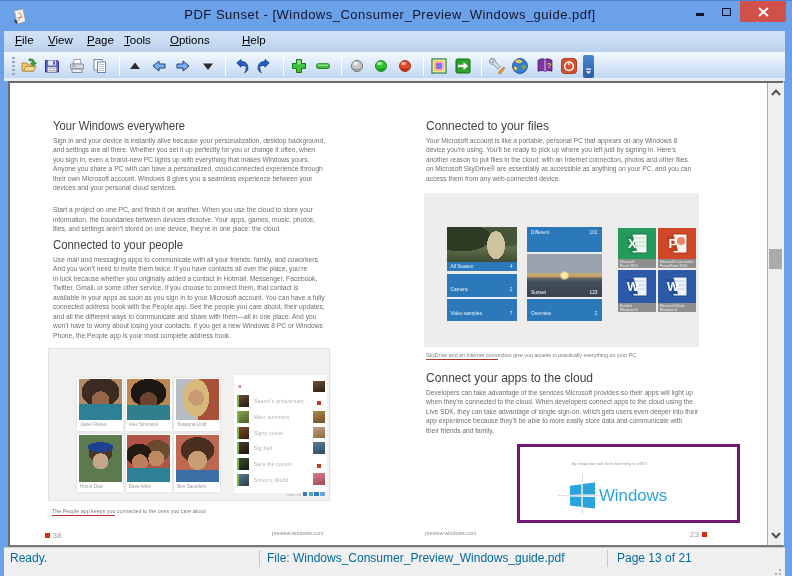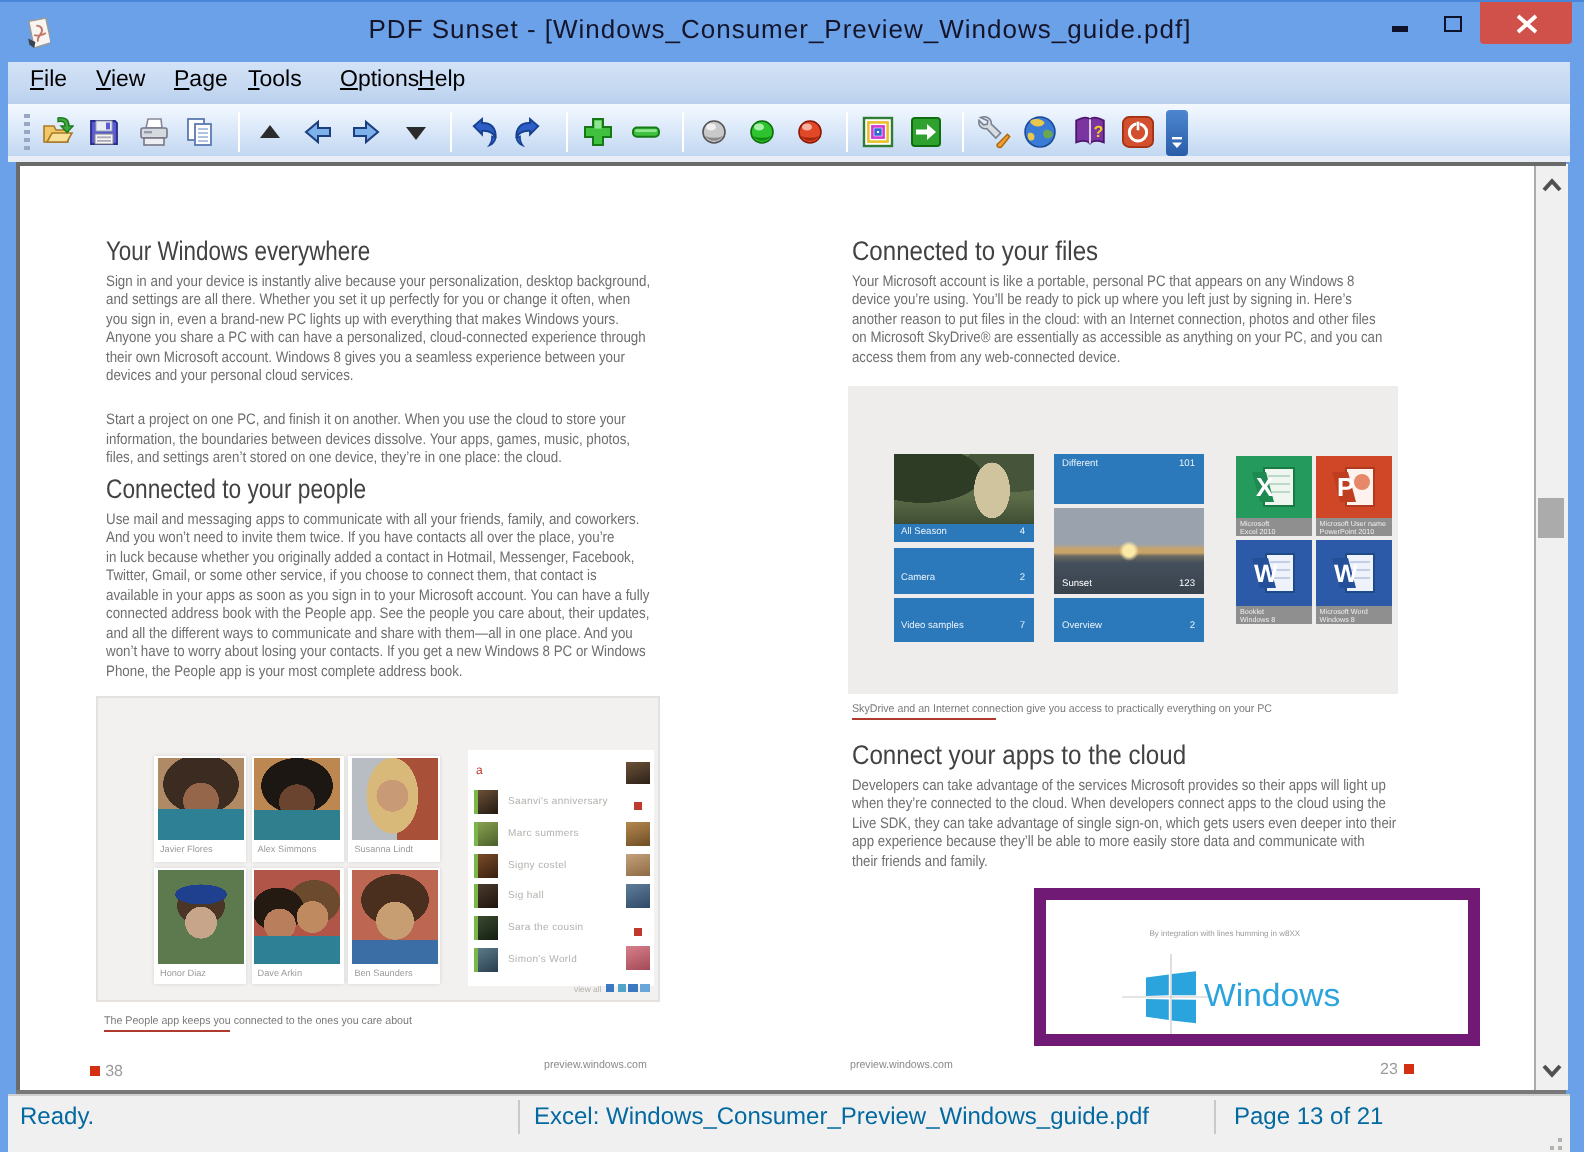--- a/index.html
+++ b/index.html
@@ -70,21 +70,21 @@
       </svg>
     </div>
 </div>
 
 <div id="menubar">
  <span style="left:11px"><u>F</u>ile</span>
  <span style="left:44px"><u>V</u>iew</span>
  <span style="left:83px"><u>P</u>age</span>
  <span style="left:120px"><u>T</u>ools</span>
  <span style="left:166px"><u>O</u>ptions</span>
- <span style="left:205px"><u>H</u>elp</span>
+ <span style="left:238px"><u>H</u>elp</span>
 </div>
 
 <div id="toolbar"></div>
 <div class="grip"></div>
 <div id="icons">
 
 <svg class="ticon" style="left:20.5px" viewBox="0 0 16 16">
       <path d="M1 5 L6 5 L7 7 L13 7 L13 13 L1 13 Z" fill="#f0c868" stroke="#a87b28" stroke-width="0.8"></path>
       <path d="M2.5 13 L5 8.5 L15 8.5 L12.5 13 Z" fill="#fadf96" stroke="#a87b28" stroke-width="0.8"></path>
       <path d="M8 1 C12 0.5 13.5 2 13.5 5 L15.5 5 L12.5 8.2 L9.5 5 L11.5 5 C11.5 3 10.5 2.2 8 2.8 Z" fill="#3faa3f" stroke="#1d7a1d" stroke-width="0.7"></path>
@@ -422,21 +422,21 @@
           <text x="2" y="16" font-size="12.5" font-weight="bold" fill="#fff" font-family="Liberation Sans">W</text>
         </svg>
   <div class="olbl" style="top:34px">Microsoft Word<br>Windows 8</div>
  </div>
 </div>
 <div class="cap" style="left:417.7px;top:269.5px;transform:scaleX(.95)">SkyDrive and an Internet connection give you access to practically everything on your PC</div>
 <div class="abs" style="left:417.7px;top:276.2px;width:72px;height:1.6px;background:#b03a2e"></div>
 <div class="hd" style="left:417.7px;top:287.5px;transform:scaleX(.894)">Connect your apps to the cloud</div>
 <div class="bd" style="left:417.7px;top:305.3px;transform:scaleX(.871)">Developers can take advantage of the services Microsoft provides so their apps will light up<br>when they’re connected to the cloud. When developers connect apps to the cloud using the<br>Live SDK, they can take advantage of single sign-on, which gets users even deeper into their<br>app experience because they’ll be able to more easily store data and communicate with<br>their friends and family.</div>
 
-<div id="winbox" style="position:absolute;left:508.7px;top:361.2px;width:223px;height:79px;background:#fff;border:6px solid #701a75">
+<div id="winbox" style="position:absolute;left:508.7px;top:361.2px;width:223px;height:79px;background:#fff;border:3px solid #701a75">
  <div class="tiny" style="left:52px;top:14.5px;font-size:4px;color:#9a9a9a">By integration with lines humming in w8XX</div>
  <svg class="abs" style="left:38px;top:25.8px" width="116" height="44" viewBox="0 0 116 44">
   <g stroke="#c9c9c9" stroke-width="0.6">
    <line x1="0" y1="23.5" x2="44" y2="23.5"></line>
    <line x1="24.5" y1="2" x2="24.5" y2="42"></line>
   </g>
   <g fill="#2ba3dc">
    <polygon points="12,13.8 23.4,12.2 23.4,22.6 12,23"></polygon>
    <polygon points="24.9,12 37,10.6 37,22.6 24.9,22.6"></polygon>
    <polygon points="12,24.5 23.4,24.7 23.4,35 12,33.4"></polygon>
@@ -455,21 +455,21 @@
     </svg>
  <div id="vthumb"></div>
  <svg class="sbarrow" style="bottom:5px" width="10" height="10" viewBox="0 0 10 10">
       <path d="M1 3 L5 7.4 L9 3" stroke="#505050" stroke-width="2" fill="none"></path>
     </svg>
 </div>
 
 <div id="statusbar">
  <span style="position:absolute;left:6px;top:3px">Ready.</span>
  <div class="ssep" style="left:255px"></div>
- <span style="position:absolute;left:263px;top:3px">Excel: Windows_Consumer_Preview_Windows_guide.pdf</span>
+ <span style="position:absolute;left:263px;top:3px">File: Windows_Consumer_Preview_Windows_guide.pdf</span>
  <div class="ssep" style="left:603px"></div>
  <span style="position:absolute;left:613px;top:3px">Page 13 of 21</span>
  <svg style="position:absolute;right:3px;bottom:2px" width="12" height="12" viewBox="0 0 12 12">
   <g fill="#b5b2ad">
         <rect x="9" y="9" width="2" height="2"></rect>
         <rect x="9" y="5" width="2" height="2"></rect>
         <rect x="5" y="9" width="2" height="2"></rect>
         <rect x="9" y="1" width="2" height="2"></rect>
         <rect x="5" y="5" width="2" height="2"></rect>
         <rect x="1" y="9" width="2" height="2"></rect>

